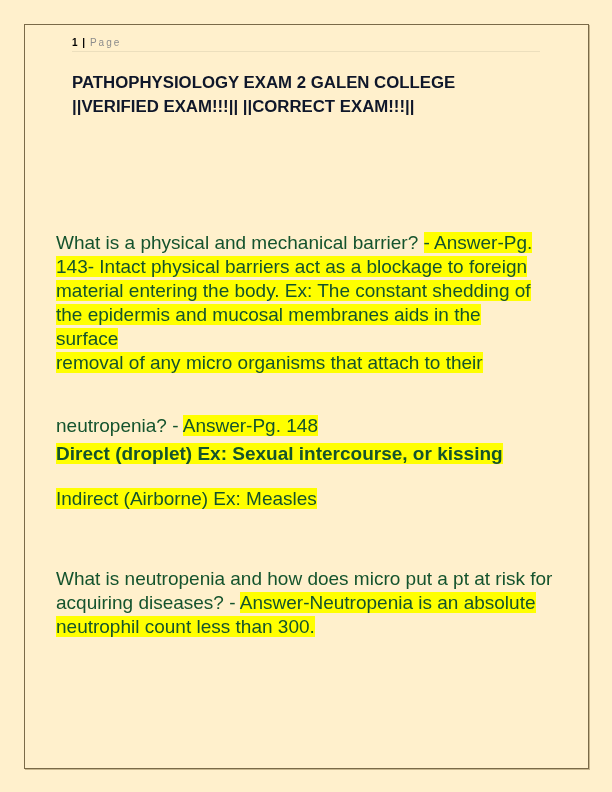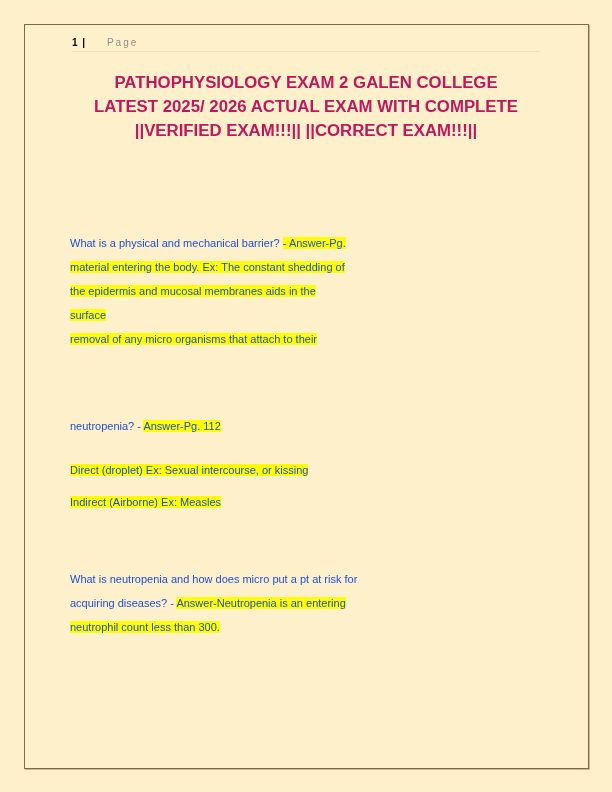--- a/index.html
+++ b/index.html
@@ -22,70 +22,69 @@
     left: 72px; top: 37px;
     width: 468px;
     height: 14px;
     border-bottom: 1px solid #ecdfbd;
     font-size: 10px;
     line-height: 12px;
     color: #000;
   }
   .page-header .num { font-weight: bold; }
   .page-header .sep { font-weight: bold; margin: 0 2px; }
-  .page-header .word { color: #8c8c8c; letter-spacing: 2px; margin-left: 17px; }
+  .page-header .word { color: #8c8c8c; letter-spacing: 2px; }
   .title {
     position: absolute;
     left: 72px; top: 71px;
     width: 468px;
-    text-align: center;
-    color: #be185d;
+    color: #0f172a;
     font-weight: bold;
     font-size: 16.8px;
     line-height: 24px;
   }
   .qa {
     position: absolute;
-    left: 70px;
+    left: 56px;
     width: 470px;
-    font-size: 11px;
+    font-size: 19px;
     line-height: 24px;
-    color: #1d4ed8;
+    color: #14532d;
   }
   .hl { background: #ffff00; }
   .line { display: block; white-space: nowrap; }
 </style>
 </head>
 <body>
 
 <div class="page-border"></div>
 
 <div class="page-header">
   <span class="num">1</span>
   <span class="sep">|</span>
   <span class="word">Page</span>
 </div>
 
 <div class="title">
   <span class="line">PATHOPHYSIOLOGY EXAM 2 GALEN COLLEGE</span>
-  <span class="line">LATEST 2025/ 2026 ACTUAL EXAM WITH COMPLETE</span>
   <span class="line">||VERIFIED EXAM!!!|| ||CORRECT EXAM!!!||</span>
 </div>
 
 <div class="qa" style="top:231px;">
   <span class="line"><span>What is a physical and mechanical barrier? </span><span class="hl">- Answer-Pg.</span></span>
+  <span class="line"><span class="hl">143- Intact physical barriers act as a blockage to foreign</span></span>
   <span class="line"><span class="hl">material entering the body. Ex: The constant shedding of</span></span>
   <span class="line"><span class="hl">the epidermis and mucosal membranes aids in the</span></span>
   <span class="line"><span class="hl">surface</span></span>
   <span class="line"><span class="hl">removal of any micro organisms that attach to their</span></span>
 </div>
 
 <div class="qa" style="top:414px;">
-  <span class="line"><span>neutropenia? - </span><span class="hl">Answer-Pg. 112</span></span>
-  <span class="line" style="margin-top:20px;"><span class="hl">Direct (droplet) Ex: Sexual intercourse, or kissing</span></span>
-  <span class="line" style="margin-top:8px;"><span class="hl">Indirect (Airborne) Ex: Measles</span></span>
+  <span class="line"><span>neutropenia? - </span><span class="hl">Answer-Pg. 148</span></span>
+  <span class="line" style="margin-top:4px;font-weight:bold;"><span class="hl">Direct (droplet) Ex: Sexual intercourse, or kissing</span></span>
+  <span class="line" style="margin-top:21px;"><span class="hl">Indirect (Airborne) Ex: Measles</span></span>
 </div>
 
 <div class="qa" style="top:567px;">
   <span class="line"><span>What is neutropenia and how does micro put a pt at risk for</span></span>
-  <span class="line"><span>acquiring diseases? - </span><span class="hl">Answer-Neutropenia is an entering</span></span>
+  <span class="line"><span>acquiring diseases? - </span><span class="hl">Answer-Neutropenia is an absolute</span></span>
   <span class="line"><span class="hl">neutrophil count less than 300.</span></span>
 </div>
 
 </body></html>

